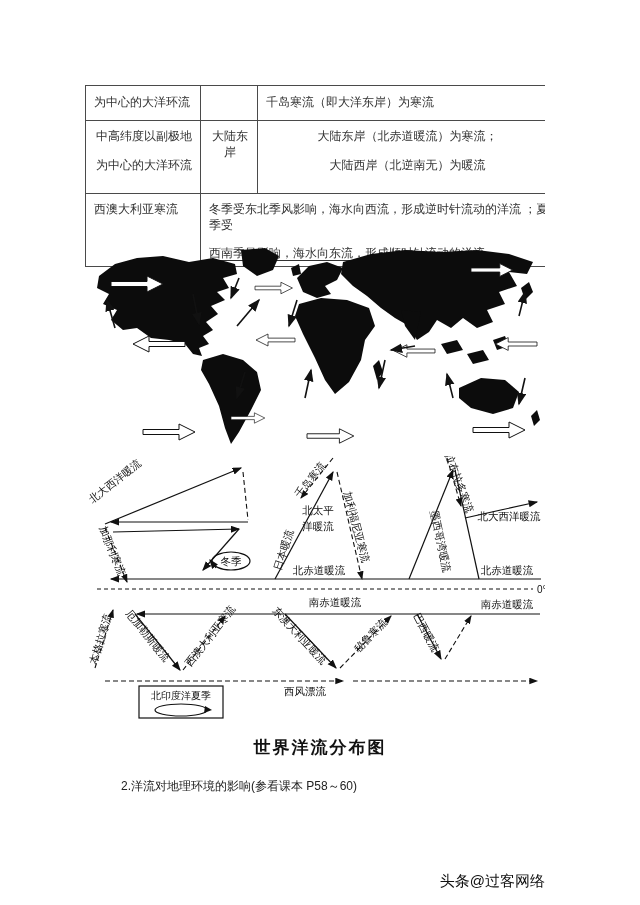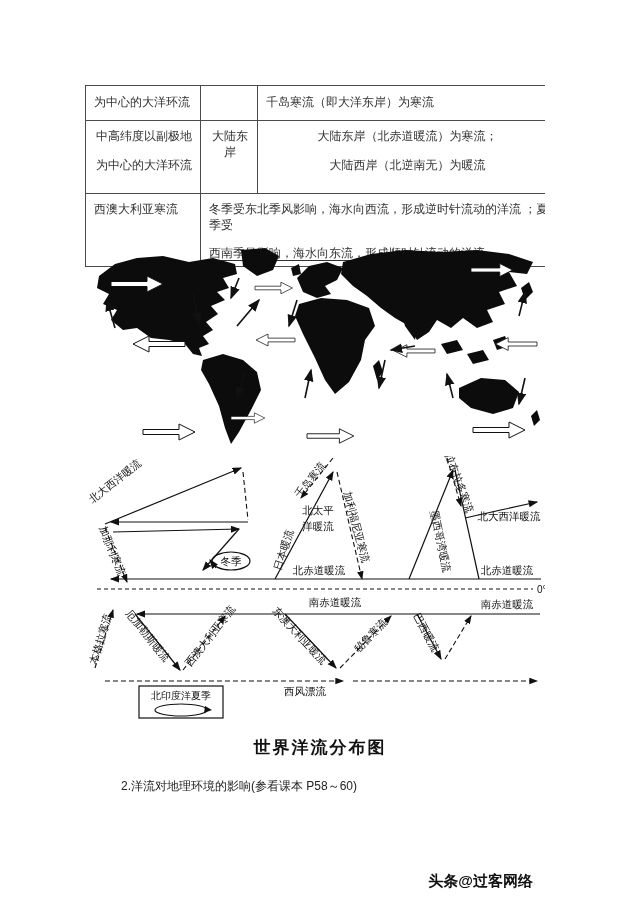--- a/index.html
+++ b/index.html
@@ -27,21 +27,21 @@
   .eq{stroke:#111;stroke-width:1;fill:none;stroke-dasharray:4 3;}
   .dtxt{font-family:"Liberation Sans","DejaVu Sans",sans-serif;font-size:10.5px;fill:#111;}
   .dtxt-s{font-size:10px;}
 
   
   .caption{position:absolute;left:0;top:736px;width:640px;text-align:center;
            font-family:"Liberation Serif","DejaVu Serif",serif;font-weight:bold;
            font-size:17px;letter-spacing:2px;color:#111;}
   .para{position:absolute;left:97px;font-size:12px;color:#222;margin-left:24px;}
   .p1{top:778px;} .p2{top:815px;}
-  .wm{position:absolute;right:12px;top:872px;font-size:15px;font-weight:bold;color:#111;}
+  .wm{position:absolute;right:0;top:872px;font-size:15px;font-weight:normal;color:#111;}
 </style>
 </head>
 <body>
 
 <div class="page">
 
   <table class="doc-table">
     <colgroup>
         <col style="width:115px">
         <col style="width:57px">

